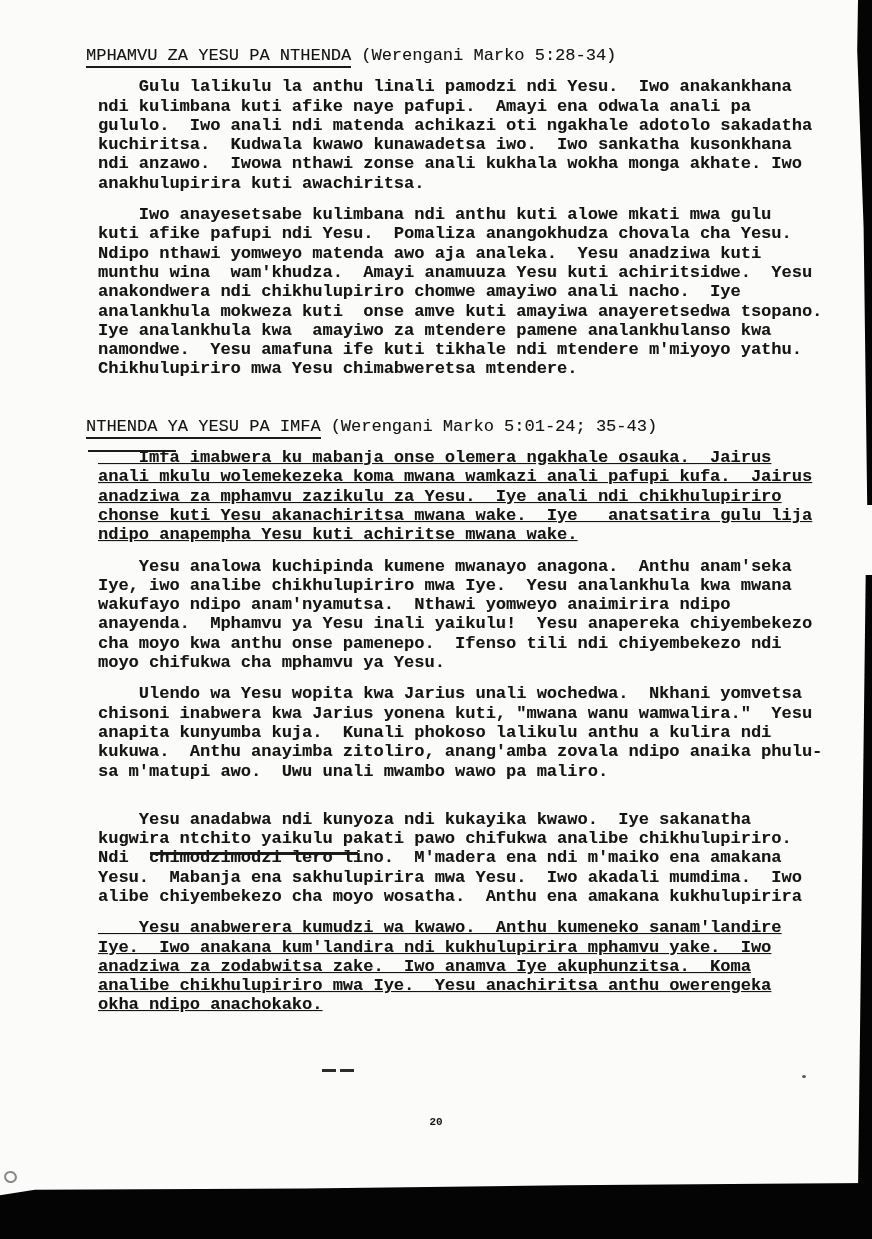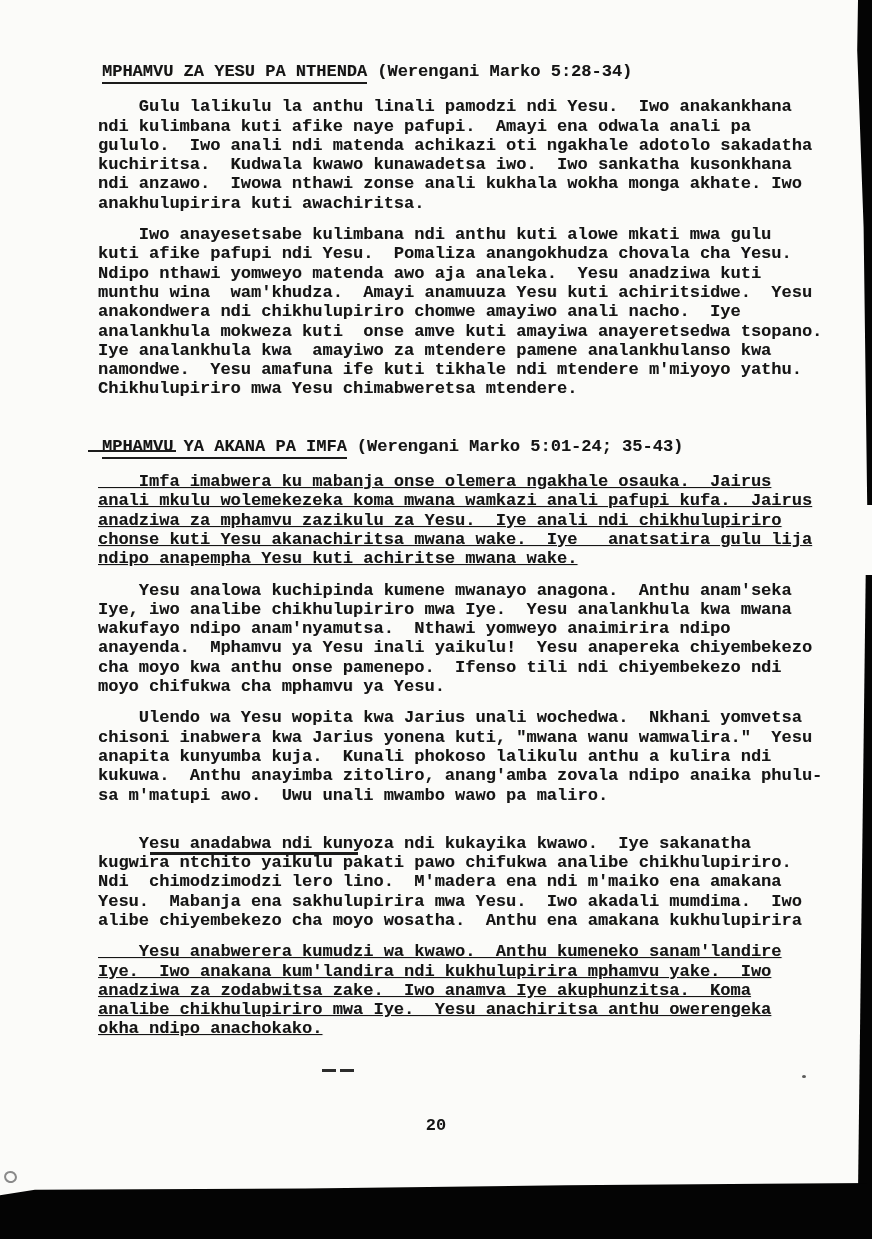--- a/index.html
+++ b/index.html
@@ -8,34 +8,34 @@
     position:relative; overflow:hidden;
     background:#fbfbf9;
     font-family:"Liberation Mono", "DejaVu Sans Mono", monospace;
   }
   .doc {
     position:absolute; left:86px; top:46px; width:740px;
     color:#151515;
     font-size:17px; line-height:19.3px; font-weight:bold;
     text-shadow:0.3px 0.3px 0 rgba(25,25,25,0.35);
   }
-  .heading { margin:16px; font-size:17px; font-weight:bold; white-space:pre; }
+  .heading { margin:0; font-size:17px; font-weight:normal; white-space:pre; }
   .heading .title { border-bottom:2.5px solid #1b1b1b; padding-bottom:1px; }
   .heading .ref { margin-left:10px; }
   p.para { margin:12px; white-space:pre; }
   .p-mt24 { margin-top:24px; }
   .p-mt18 { margin-top:18px;text-decoration:underline; }
   .p-mt13 { margin-top:13px; }
   .p-mt12 { margin-top:12px; }
   .p-mt11 { margin-top:11px; }
   .s-mt38 { margin-top:38px; }
   .s-mt29 { margin-top:29px; }
   .pagenum {
     position:absolute; top:1116px; left:0; width:872px;
-    text-align:center; font-size:17px; font-weight:bold; color:#151515;
+    text-align:center; font-size:11px; font-weight:bold; color:#151515;
   }
   .artifact { position:absolute; background:#040404; }
   #art-right-top {
     top:0; right:0; width:20px; height:505px;
     clip-path:polygon(30% 0, 100% 0, 100% 100%, 76% 100%, 58% 45%, 26% 10%);
   }
   #art-right-bottom {
     top:575px; right:0; width:14px; height:664px;
     clip-path:polygon(55% 0, 100% 0, 100% 100%, 0 100%, 0 93%);
   }
@@ -71,21 +71,21 @@
 Ndipo nthawi yomweyo matenda awo aja analeka.  Yesu anadziwa kuti
 munthu wina  wam'khudza.  Amayi anamuuza Yesu kuti achiritsidwe.  Yesu
 anakondwera ndi chikhulupiriro chomwe amayiwo anali nacho.  Iye
 analankhula mokweza kuti  onse amve kuti amayiwa anayeretsedwa tsopano.
 Iye analankhula kwa  amayiwo za mtendere pamene analankhulanso kwa
 namondwe.  Yesu amafuna ife kuti tikhale ndi mtendere m'miyoyo yathu.
 Chikhulupiriro mwa Yesu chimabweretsa mtendere.</p>
   </section>
 
   <section class="s-mt38">
-    <h2 class="heading"><span class="title">MPHAMVU YA AKANA PA IMFA</span><span class="ref">(Werengani Marko 5:01-24; 35-43)</span></h2>
+    <h2 class="heading"><span class="title">NTHENDA YA YESU PA IMFA</span><span class="ref">(Werengani Marko 5:01-24; 35-43)</span></h2>
     <p class="para p-mt18">    Imfa imabwera ku mabanja onse olemera ngakhale osauka.  Jairus
 anali mkulu wolemekezeka koma mwana wamkazi anali pafupi kufa.  Jairus
 anadziwa za mphamvu zazikulu za Yesu.  Iye anali ndi chikhulupiriro
 chonse kuti Yesu akanachiritsa mwana wake.  Iye   anatsatira gulu lija
 ndipo anapempha Yesu kuti achiritse mwana wake.</p>
     <p class="para p-mt12">    Yesu analowa kuchipinda kumene mwanayo anagona.  Anthu anam'seka
 Iye, iwo analibe chikhulupiriro mwa Iye.  Yesu analankhula kwa mwana
 wakufayo ndipo anam'nyamutsa.  Nthawi yomweyo anaimirira ndipo
 anayenda.  Mphamvu ya Yesu inali yaikulu!  Yesu anapereka chiyembekezo
 cha moyo kwa anthu onse pamenepo.  Ifenso tili ndi chiyembekezo ndi

